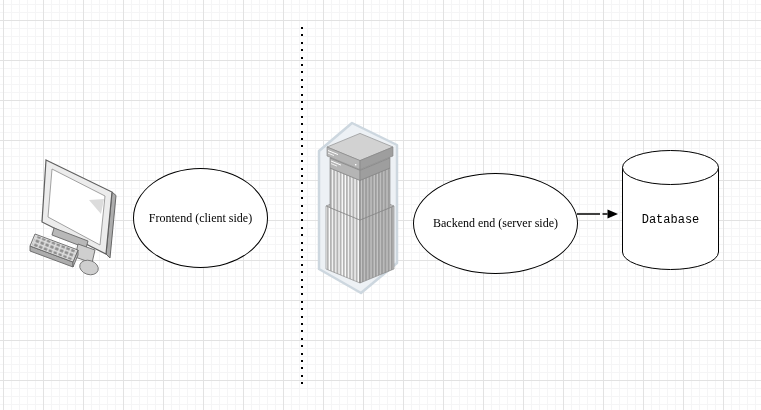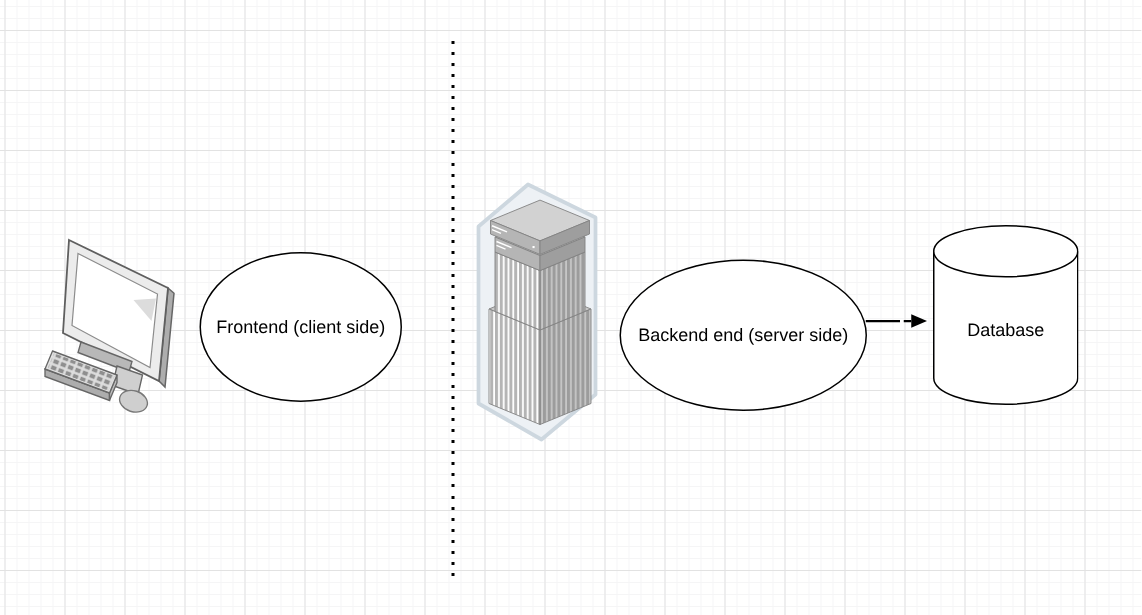--- a/index.html
+++ b/index.html
@@ -24,27 +24,27 @@
     background-position:3px 0,0 20px,3px 0,0 4px;
   }
   .abs{position:absolute;}
   .node-ellipse{
     border:1px solid var(--shape-stroke);
     background:var(--shape-fill);
     border-radius:50%;
     display:flex;align-items:center;justify-content:center;
     text-align:center;
     font-size:12px;color:var(--label-text);
-    padding:0 8px;line-height:1.2;
+    padding:0 8px;line-height:1.2;font-family:Liberation Serif, serif;
   }
   .divider-dotted{
     width:2px;
     background-image:repeating-linear-gradient(to bottom,#000 0,#000 2px,transparent 2px,transparent 7.4px);
   }
-  .cyl-wrap{display:flex;align-items:center;justify-content:center;}
+  .cyl-wrap{display:flex;align-items:center;justify-content:center;font-family:Liberation Mono, monospace;}
   .cyl-label{
     position:absolute;left:0;top:20px;right:0;bottom:0;
     display:flex;align-items:center;justify-content:center;
     font-size:12px;color:var(--label-text);text-align:center;
   }
   svg{display:block;}
 </style>
 </head>
 <body>
 

